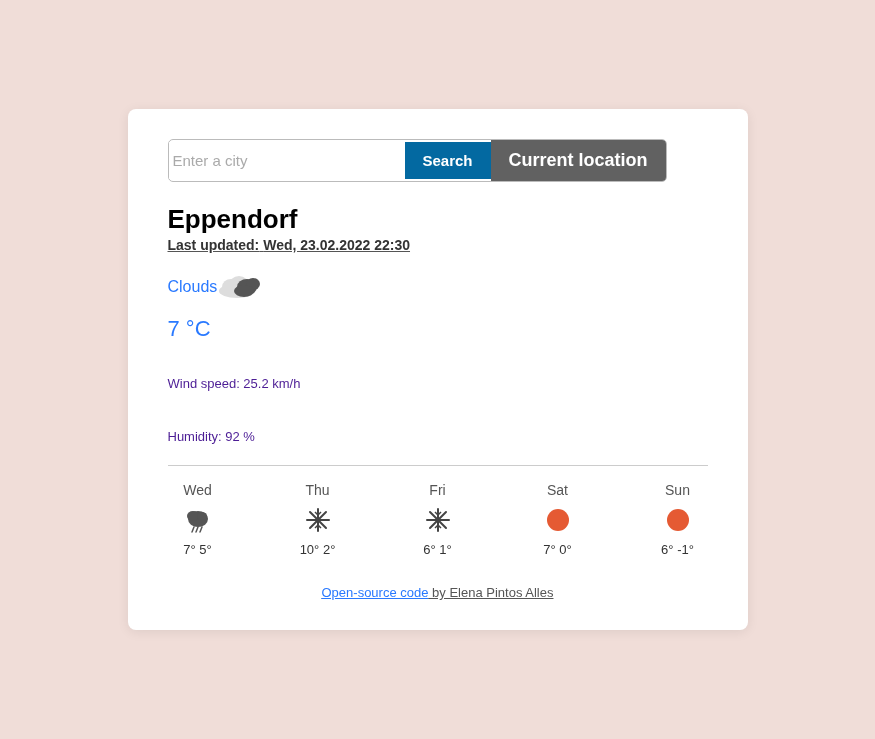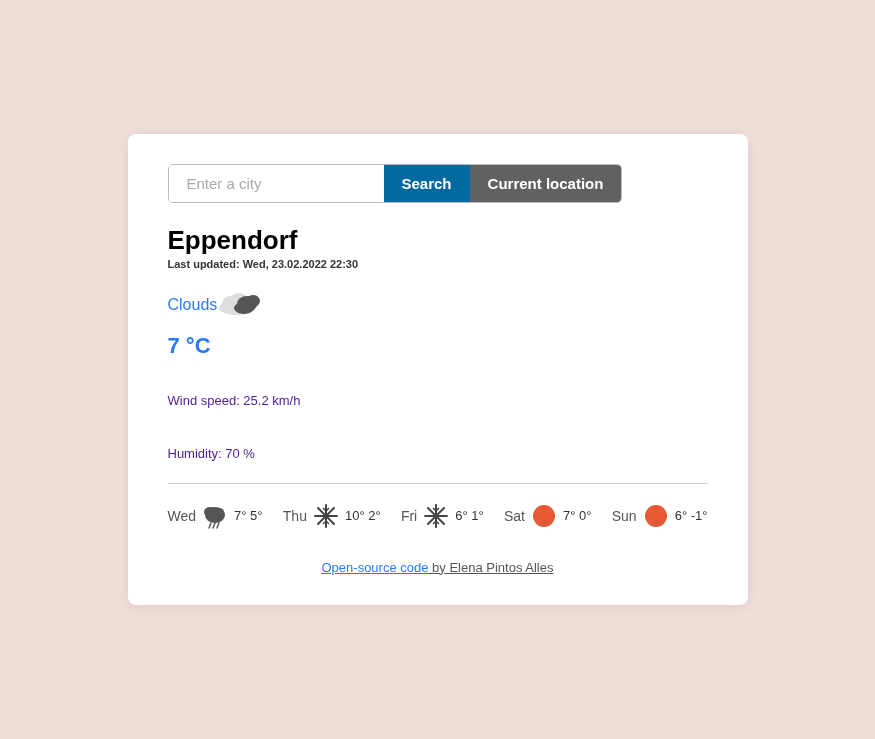--- a/index.html
+++ b/index.html
@@ -25,57 +25,58 @@
       gap: 0;
       margin-bottom: 22px;
       border: 1.5px solid #bbb;
       border-radius: 5px;
       overflow: hidden;
       width: fit-content;
     }
     .search-input {
       border: none;
       outline: none;
-      padding: 10px 18px;
+      padding: 10px 4px;
       font-size: 15px;
       color: #3b82f6;
-      width: 215px;
+      width: 236px;
       background: #fff;
     }
     .search-input::placeholder {
       color: #aaa;
     }
     .search-btn {
       background: #0369a1;
       color: #fff;
       border: none;
       padding: 10px 18px;
       font-size: 15px;
       font-weight: bold;
       cursor: pointer;
     }
     .location-btn {
       background: #616161;
       color: #fff;
       border: none;
       padding: 10px 18px;
-      font-size: 15px;
+      font-size: 18px;
       font-weight: bold;
       cursor: pointer;
     }
     .city-name {
       font-size: 26px;
       font-weight: bold;
       color: #000000;
       margin-bottom: 2px;
     }
     .last-updated {
-      font-size: 11px;
+      font-size: 14px;
       color: #555;
       margin-bottom: 16px;
+      text-decoration: underline;
     }
     .last-updated span {
       font-weight: bold;
       color: #333;
     }
     .weather-condition-row {
       display: flex;
       align-items: center;
       margin-bottom: 10px;
     }
@@ -84,21 +85,21 @@
       color: #2979ff;
     }
     .cloud-icon {
       font-size: 28px;
       position: relative;
       display: inline-block;
     }
     
     .temperature {
       font-size: 22px;
-      font-weight: bold;
+      font-weight: normal;
       color: #2979ff;
       margin-bottom: 20px;
     }
     .details {
       font-size: 13px;
       color: #4c1d95;
       margin-bottom: 4px;
       line-height: 1.6;
       margin-top: 32px;
     }
@@ -108,21 +109,21 @@
       margin: 18px 0 16px 0;
     }
     .forecast-row {
       display: flex;
       justify-content: space-between;
       align-items: flex-start;
       gap: 0;
     }
     .forecast-day {
       display: flex;
-      flex-direction: row;
+      flex-direction: column;
       align-items: center;
       gap: 6px;
       min-width: 60px;
     }
     .forecast-day-label {
       font-size: 14px;
       color: #555;
       font-weight: normal;
     }
     .forecast-icon {
@@ -179,21 +180,21 @@
         <ellipse cx="30" cy="18" rx="10" ry="8" fill="#555"></ellipse>
         <ellipse cx="36" cy="15" rx="7" ry="6" fill="#555"></ellipse>
         <ellipse cx="27" cy="22" rx="10" ry="6" fill="#555"></ellipse>
       </svg>
     </span>
   </div>
 
   <div class="temperature">7 °C</div>
 
   <div class="details">Wind speed: 25.2 km/h</div>
-  <div class="details">Humidity: 70 %</div>
+  <div class="details">Humidity: 92 %</div>
 
   <hr class="divider">
 
   <div class="forecast-row">
 
     <div class="forecast-day">
       <span class="forecast-day-label">Wed</span>
       <span class="forecast-icon">
         <svg width="26" height="26" viewBox="0 0 26 26">
           <ellipse cx="13" cy="12" rx="10" ry="8" fill="#555"></ellipse>

